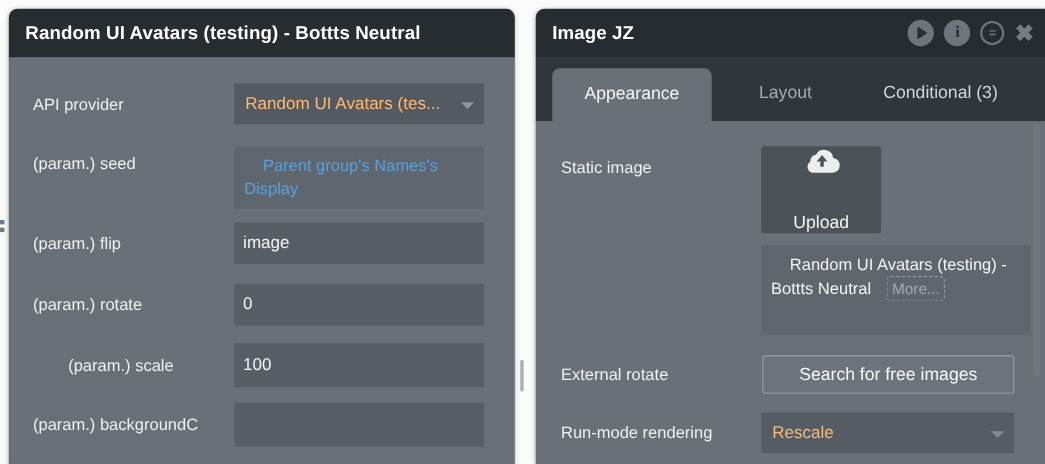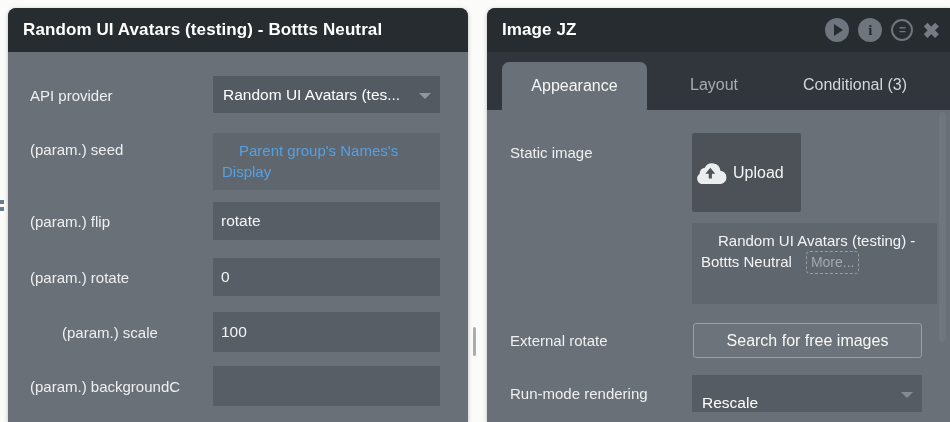--- a/index.html
+++ b/index.html
@@ -38,36 +38,36 @@
   .tab-inactive { position:absolute; top:24px; font-size:16px; cursor:pointer; white-space:nowrap; }
   #tab-layout { left:203px; color:#a6acb2; }
   #tab-conditional { left:316px; color:#d3d6da; }
 
   
   .field-label { position:absolute; color:#eef0f1; font-size:15px; white-space:nowrap;
                  overflow:hidden; }
   .left-label { width:183px; }
   .input-box { position:absolute; background:#585e65; color:#f3f4f5; font-size:15.5px;
                border:none; outline:none; padding-left:8px; }
-  .dropdown { position:absolute; background:#545a61; color:#ffffff; font-size:15.5px;
+  .dropdown { position:absolute; background:#545a61; color:#fdba74; font-size:15.5px;
               display:flex; align-items:center; padding-left:10px; cursor:pointer; }
   .caret { position:absolute; right:9px; top:50%; margin-top:-2px; width:0; height:0;
            border-left:6px solid transparent; border-right:6px solid transparent;
            border-top:6px solid #90969c; }
   .dyn-box { position:absolute; background:#60666d; color:#f3f4f5; font-size:15px;
              line-height:21px; padding:7px 9px; text-indent:17px; cursor:pointer; }
   .dyn-blue { color:#54a1e3; }
   .more-pill { display:inline-block; text-indent:0; color:#a3a9af; font-size:14px;
                border:1px dashed #979da3; border-radius:4px; padding:0 4px; margin-left:14px;
                cursor:pointer; }
 
   
   .upload-btn { position:absolute; left:205px; top:125px; width:109px; height:79px;
-                background:#4c5257; border-radius:2px; display:flex; flex-direction:row;
-                align-items:center; justify-content:flex-start; gap:5px; cursor:pointer; }
+                background:#4c5257; border-radius:2px; display:flex; flex-direction:column;
+                align-items:center; justify-content:space-between; gap:5px; cursor:pointer; }
   .upload-btn span { color:#f3f4f5; font-size:16px; }
 
   .outline-btn { position:absolute; left:206px; top:315px; width:229px; height:35px;
                  background:#6d737a; border:1px solid #999fa5; border-radius:3px;
                  color:#f7f8f8; font-size:16px; display:flex; align-items:center;
                  justify-content:center; cursor:pointer; }
 
   
   #canvas-element-fragment { position:absolute; left:0; top:200px; width:4px; height:14px; }
   #canvas-element-fragment i { display:block; height:4px; margin-bottom:3px; background:#6b7a8f; }
@@ -93,21 +93,21 @@
   <div class="field-label left-label" style="left:22px; top:79px;">API provider</div>
   <div class="dropdown" style="left:205px; top:68px; width:227px; height:37px;">
     <span>Random UI Avatars (tes...</span>
     <i class="caret"></i>
   </div>
 
   <div class="field-label left-label" style="left:22px; top:133px;">(param.) seed</div>
   <div class="dyn-box dyn-blue" style="left:205px; top:125px; width:227px; height:57px;">Parent group's Names's Display</div>
 
   <div class="field-label left-label" style="left:22px; top:205px;">(param.) flip</div>
-  <div class="input-box" style="left:205px; top:194px; width:227px; height:38px; line-height:38px;">rotate</div>
+  <div class="input-box" style="left:205px; top:194px; width:227px; height:38px; line-height:38px;">image</div>
 
   <div class="field-label left-label" style="left:22px; top:261px;">(param.) rotate</div>
   <div class="input-box" style="left:205px; top:250px; width:227px; height:38px; line-height:38px;">0</div>
 
   <div class="field-label left-label" style="left:22px; top:316px;margin-left:32px;">(param.) scale</div>
   <div class="input-box" style="left:205px; top:304px; width:227px; height:40px; line-height:40px;">100</div>
 
   <div class="field-label left-label" style="left:22px; top:370px; width:184px;">(param.) backgroundC</div>
   <div class="input-box" style="left:205px; top:358px; width:227px; height:40px; line-height:40px;"></div>
 </div>
@@ -147,19 +147,19 @@
   </div>
 
   <div class="dyn-box" style="left:205px; top:215px; width:245px; height:81px;">
     <span>Random UI Avatars (testing) - Bottts Neutral</span><span class="more-pill">More...</span>
   </div>
 
   <div class="field-label" style="left:23px; top:324px;">External rotate</div>
   <div class="outline-btn">Search for free images</div>
 
   <div class="field-label" style="left:23px; top:377px;">Run-mode rendering</div>
-  <div class="dropdown" style="left:205px; top:367px; width:230px; height:37px; background:#565c63;align-items:flex-end;">
+  <div class="dropdown" style="left:205px; top:367px; width:230px; height:37px; background:#565c63;">
     <span>Rescale</span>
     <i class="caret" style="border-top-color:#858b92;"></i>
   </div>
 
   <div id="panel-scrollbar"></div>
 </div>
 
 </body></html>

